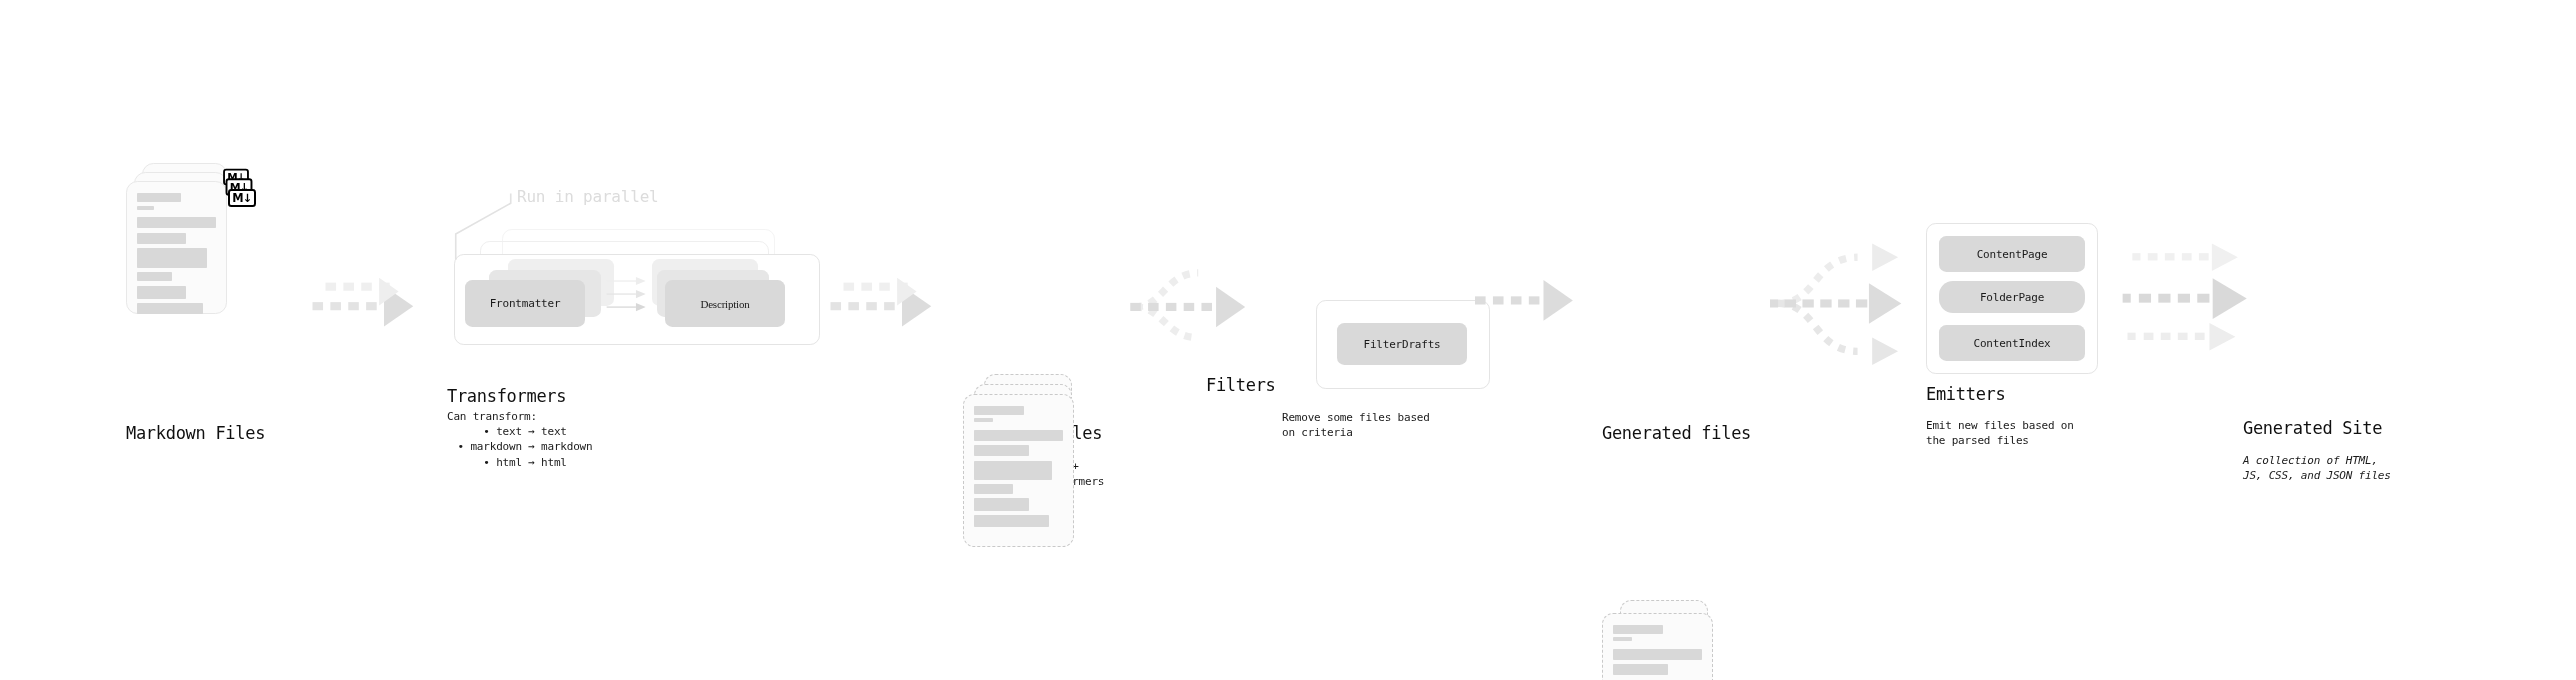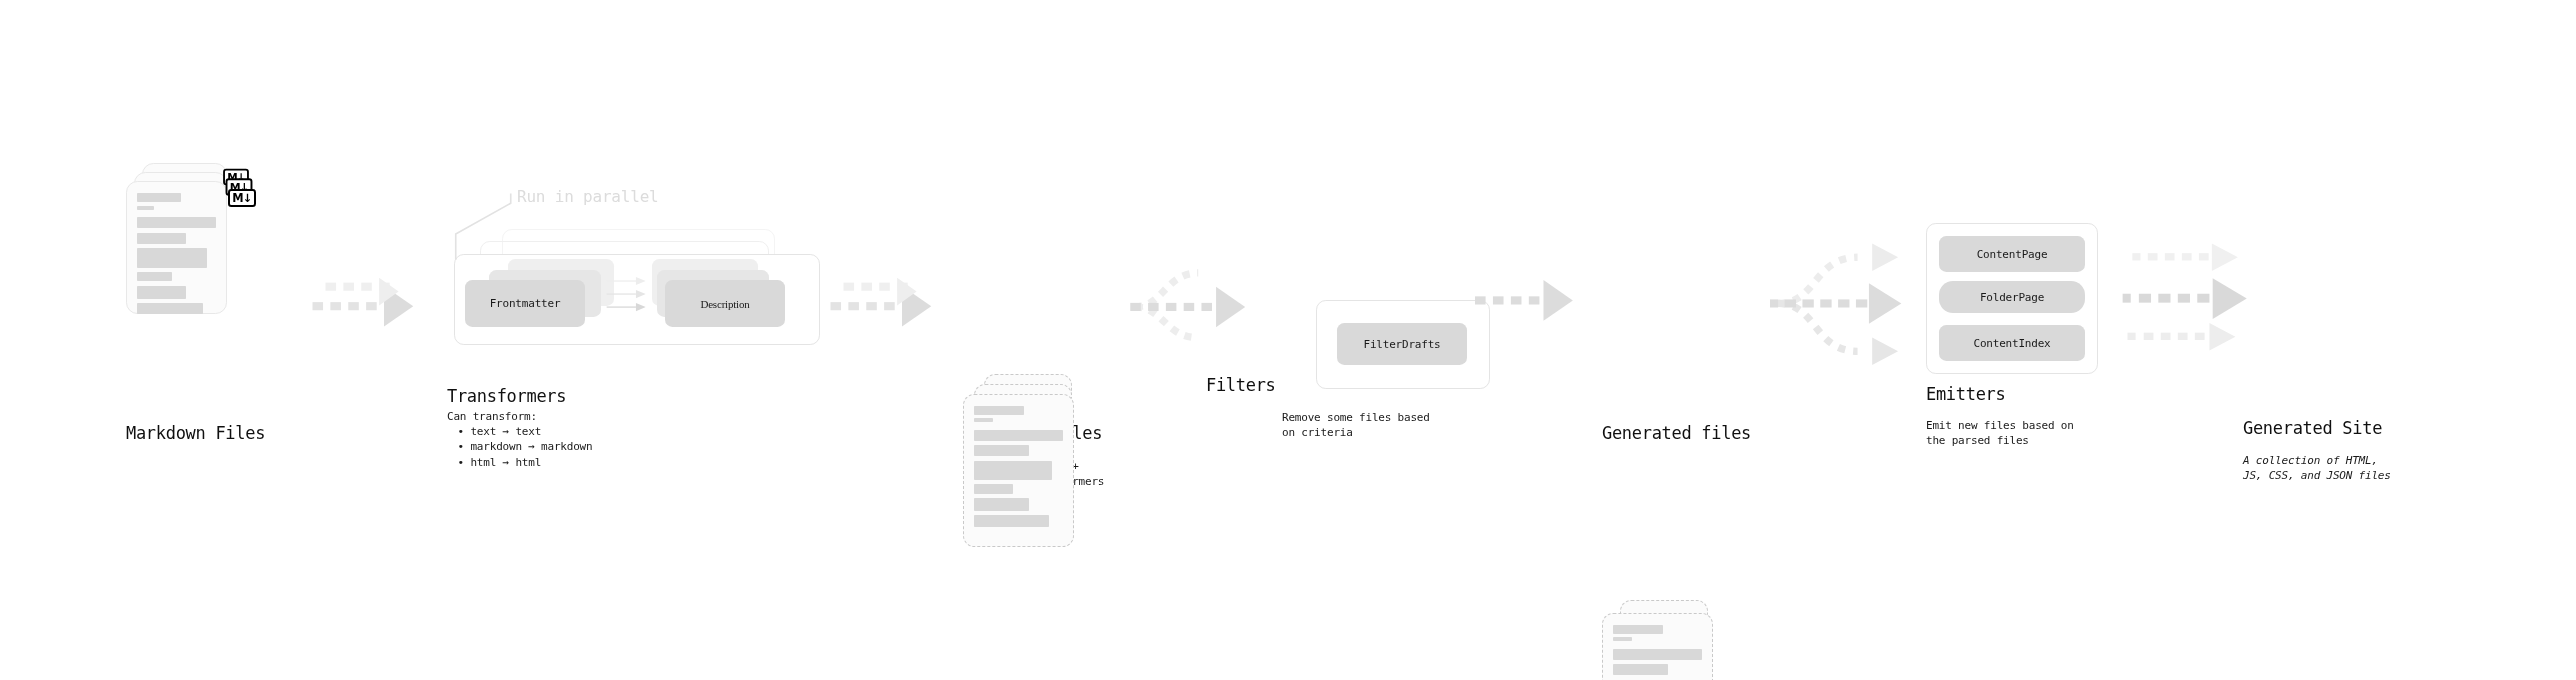--- a/index.html
+++ b/index.html
@@ -105,21 +105,21 @@
     font-size: 16px;
     color: #dcdcdc;
     white-space: nowrap;
     letter-spacing: -0.2px;
   }
   .bullets {
     position: absolute;
     font-size: 11px; line-height: 15.4px; color: #1a1a1a;
     letter-spacing: -0.2px;
   }
-  .bullets .bl { padding-left: 10.6px; }
+  .bullets .bl { padding-left: 10.6px; text-align: center; }
 
   svg { display: block; overflow: visible; }
   .abs-svg { position: absolute; pointer-events: none; }
 </style>
 </head>
 <body>
 
 <div class="stage">
 
   <div class="node doc-stack" style="left:126px; top:163px; width:138px; height:211px;">

